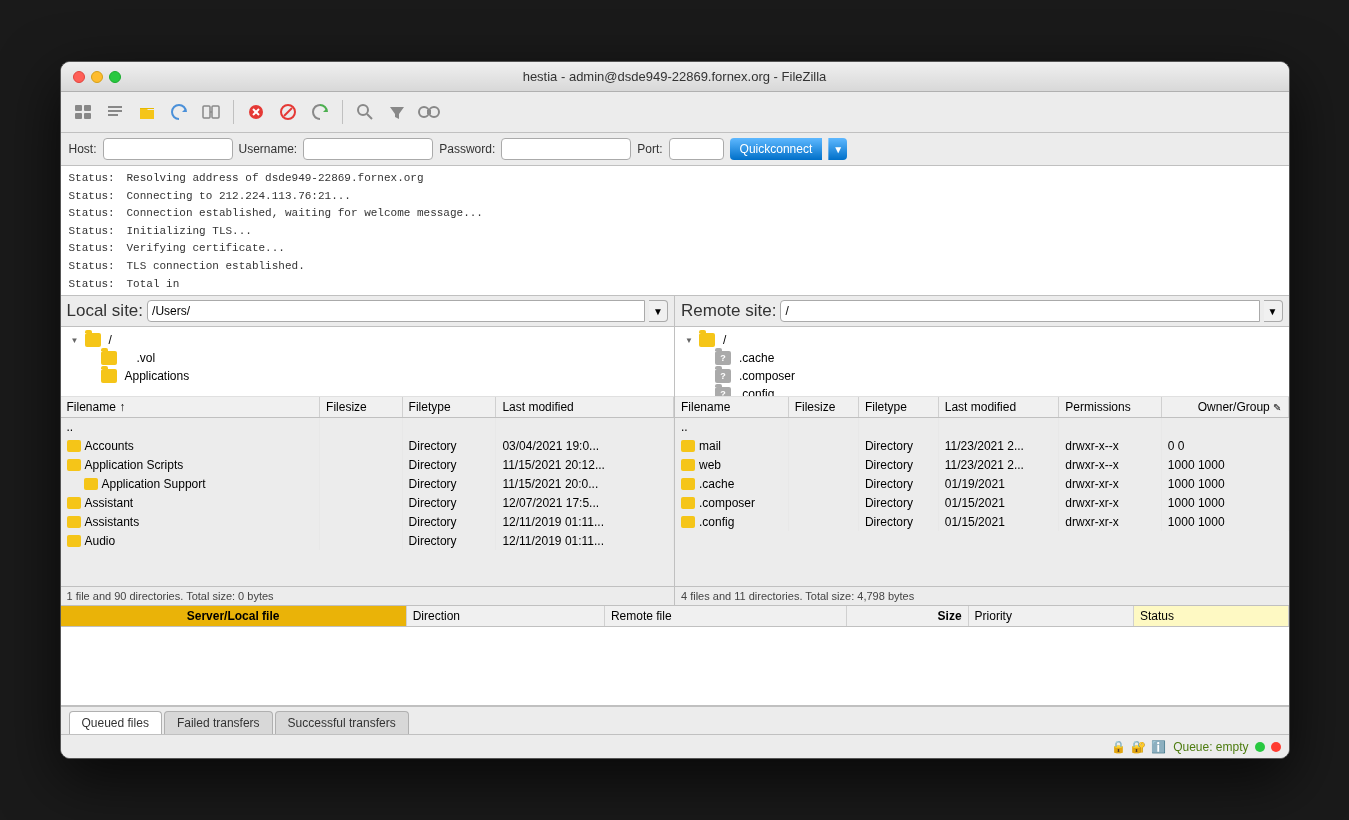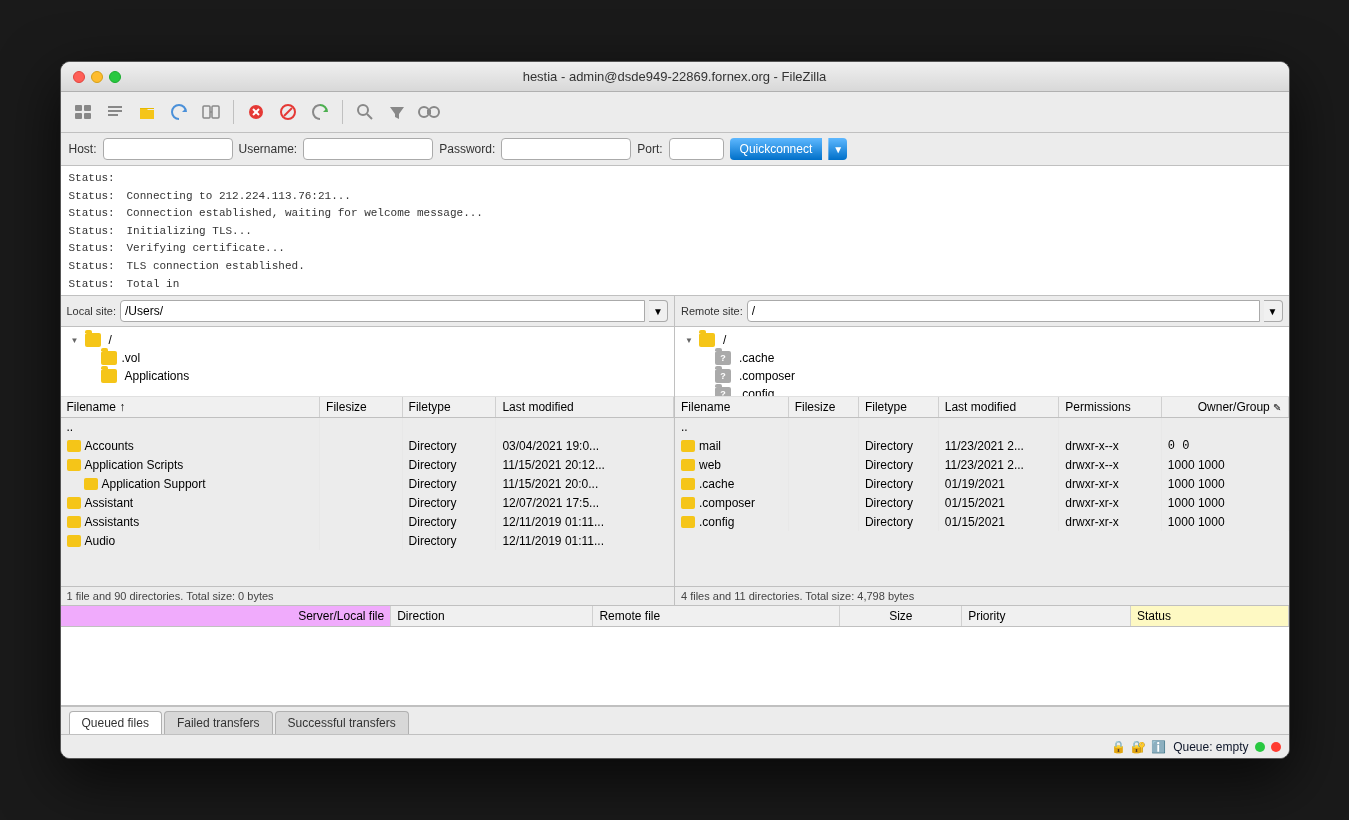--- a/index.html
+++ b/index.html
@@ -157,21 +157,21 @@
     .panel:last-child { border-right: none; }
     .site-bar {
       background: #ececec;
       padding: 4px 6px;
       display: flex;
       align-items: center;
       gap: 4px;
       border-bottom: 1px solid #c0c0c0;
     }
     .site-label {
-      font-size: 11px;
+      font-size: 17px;
       color: #333;
       white-space: nowrap;
     }
     .site-input {
       flex: 1;
       height: 22px;
       border: 1px solid #aaa;
       border-radius: 4px 0 0 4px;
       padding: 0 4px;
       font-size: 12px;
@@ -346,21 +346,21 @@
     .status-icon {
       width: 16px;
       height: 16px;
       font-size: 12px;
       display: flex;
       align-items: center;
       justify-content: center;
     }
     .queue-text {
       font-size: 12px;
-      color: #0f172a;
+      color: #4d7c0f;
     }
     .status-dot {
       width: 10px;
       height: 10px;
       border-radius: 50%;
     }
     .dot-green { background: #28c840; }
     .dot-red { background: #ff3b30; }
   </style>
 </head>
@@ -464,20 +464,21 @@
     <input class="conn-input conn-pass" type="password" style="">
     <span class="conn-label">Port:</span>
     <input class="conn-input conn-port" type="text" style="">
     <button class="quickconnect-btn">Quickconnect</button>
     <button class="quickconnect-dropdown">▼</button>
   </div>
 
   <div class="log-area" id="log-area">
       <div class="log-line">
         <span class="log-label">Status:</span>
+        <span class="log-message">Resolving address of dsde949-22869.fornex.org</span>
       </div>
       <div class="log-line">
         <span class="log-label">Status:</span>
         <span class="log-message">Connecting to 212.224.113.76:21...</span>
       </div>
       <div class="log-line">
         <span class="log-label">Status:</span>
         <span class="log-message">Connection established, waiting for welcome message...</span>
       </div>
       <div class="log-line">
@@ -512,21 +513,21 @@
       </div>
       <div class="tree-area" id="local-tree">
           <div class="tree-item" style="padding-left: 4px;">
             <span class="tree-arrow">▼</span>
             <div class="folder-icon"></div>
             <span style="margin-left:4px">/</span>
           </div>
           <div class="tree-item" style="padding-left: 20px;">
             <span class="tree-arrow"></span>
             <div class="folder-icon"></div>
-            <span style="margin-left:1px">.vol</span>
+            <span style="margin-left:16px">.vol</span>
           </div>
           <div class="tree-item" style="padding-left: 20px;">
             <span class="tree-arrow"></span>
             <div class="folder-icon"></div>
             <span style="margin-left:4px">Applications</span>
           </div>
         </div>
       <div class="file-table" id="local-file-table">
           <table style="width: 100%; border-collapse: collapse; font-size: 12px;">
             <thead>
@@ -634,21 +635,21 @@
                 <td style="padding: 2px 6px; border-right: 1px solid rgb(232, 232, 232); white-space: nowrap;"></td>
                 <td style="padding: 2px 6px; border-right: 1px solid rgb(232, 232, 232); white-space: nowrap;"></td>
                 <td style="padding: 2px 6px; border-right: 1px solid rgb(232, 232, 232); white-space: nowrap;"></td>
               </tr>
               <tr style="cursor: pointer;">
                 <td style="padding: 2px 6px; border-right: 1px solid rgb(232, 232, 232); white-space: nowrap;"><span><span style="display:inline-block;width:14px;height:12px;background:#f5c518;border-radius:2px;margin-right:4px;position:relative;top:2px;"></span></span>mail</td>
                 <td style="padding: 2px 6px; border-right: 1px solid rgb(232, 232, 232); white-space: nowrap;"></td>
                 <td style="padding: 2px 6px; border-right: 1px solid rgb(232, 232, 232); white-space: nowrap;">Directory</td>
                 <td style="padding: 2px 6px; border-right: 1px solid rgb(232, 232, 232); white-space: nowrap;">11/23/2021 2...</td>
                 <td style="padding: 2px 6px; border-right: 1px solid rgb(232, 232, 232); white-space: nowrap;">drwxr-x--x</td>
-                <td style="padding: 2px 6px; border-right: 1px solid rgb(232, 232, 232); white-space: nowrap; font-family: Liberation Mono, monospace;">0 0</td>
+                <td style="padding: 2px 6px; border-right: 1px solid rgb(232, 232, 232); white-space: nowrap;">0 0</td>
               </tr>
               <tr style="cursor: pointer;">
                 <td style="padding: 2px 6px; border-right: 1px solid rgb(232, 232, 232); white-space: nowrap;"><span><span style="display:inline-block;width:14px;height:12px;background:#f5c518;border-radius:2px;margin-right:4px;position:relative;top:2px;"></span></span>web</td>
                 <td style="padding: 2px 6px; border-right: 1px solid rgb(232, 232, 232); white-space: nowrap;"></td>
                 <td style="padding: 2px 6px; border-right: 1px solid rgb(232, 232, 232); white-space: nowrap;">Directory</td>
                 <td style="padding: 2px 6px; border-right: 1px solid rgb(232, 232, 232); white-space: nowrap;">11/23/2021 2...</td>
                 <td style="padding: 2px 6px; border-right: 1px solid rgb(232, 232, 232); white-space: nowrap;">drwxr-x--x</td>
                 <td style="padding: 2px 6px; border-right: 1px solid rgb(232, 232, 232); white-space: nowrap;">1000 1000</td>
               </tr>
               <tr style="cursor: pointer;">
@@ -679,24 +680,24 @@
           </table>
         </div>
       <div class="status-bar-panel">4 files and 11 directories. Total size: 4,798 bytes</div>
     </div>
   </div>
 
   <div style="background:white; height: 100px; border-bottom: 1px solid #c0c0c0; overflow:auto;">
     <table class="queue-table" id="queue-table">
         <thead>
           <tr>
-            <th style="background: #f0abfc; border-bottom: 1px solid rgb(192, 192, 192); border-right: 1px solid rgb(208, 208, 208); padding: 3px 6px; text-align: right; font-weight: normal; white-space: nowrap;">Server/Local file</th>
+            <th style="background: #eab308; border-bottom: 1px solid rgb(192, 192, 192); border-right: 1px solid rgb(208, 208, 208); padding: 3px 6px; text-align: center; font-weight: bold; white-space: nowrap;">Server/Local file</th>
             <th style="background: rgb(240, 240, 240); border-bottom: 1px solid rgb(192, 192, 192); border-right: 1px solid rgb(208, 208, 208); padding: 3px 6px; text-align: left; font-weight: normal; white-space: nowrap;">Direction</th>
             <th style="background: rgb(240, 240, 240); border-bottom: 1px solid rgb(192, 192, 192); border-right: 1px solid rgb(208, 208, 208); padding: 3px 6px; text-align: left; font-weight: normal; white-space: nowrap;">Remote file</th>
-            <th style="background: rgb(240, 240, 240); border-bottom: 1px solid rgb(192, 192, 192); border-right: 1px solid rgb(208, 208, 208); padding: 3px 6px; text-align: center; font-weight: normal; white-space: nowrap;">Size</th>
+            <th style="background: rgb(240, 240, 240); border-bottom: 1px solid rgb(192, 192, 192); border-right: 1px solid rgb(208, 208, 208); padding: 3px 6px; text-align: right; font-weight: bold; white-space: nowrap;">Size</th>
             <th style="background: rgb(240, 240, 240); border-bottom: 1px solid rgb(192, 192, 192); border-right: 1px solid rgb(208, 208, 208); padding: 3px 6px; text-align: left; font-weight: normal; white-space: nowrap;">Priority</th>
             <th style="background: #fef9c3; border-bottom: 1px solid rgb(192, 192, 192); border-right: 1px solid rgb(208, 208, 208); padding: 3px 6px; text-align: left; font-weight: normal; white-space: nowrap;">Status</th>
           </tr>
         </thead>
       </table>
   </div>
 
   <div class="tabs-bar" id="tabs-bar">
       <div class="tab active">Queued files</div>
       <div class="tab">Failed transfers</div>

